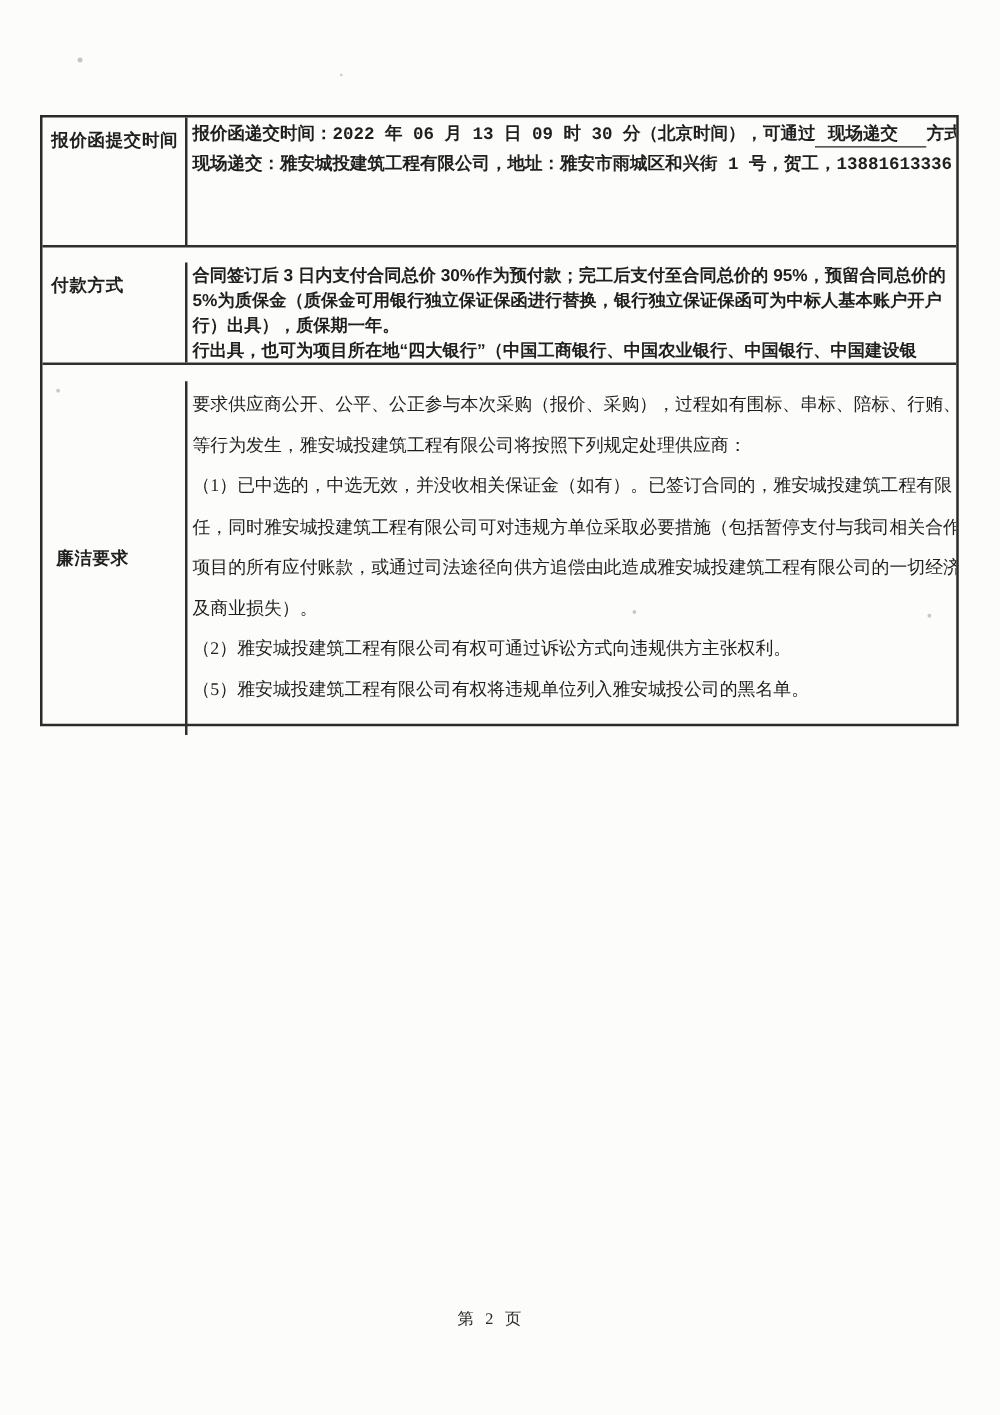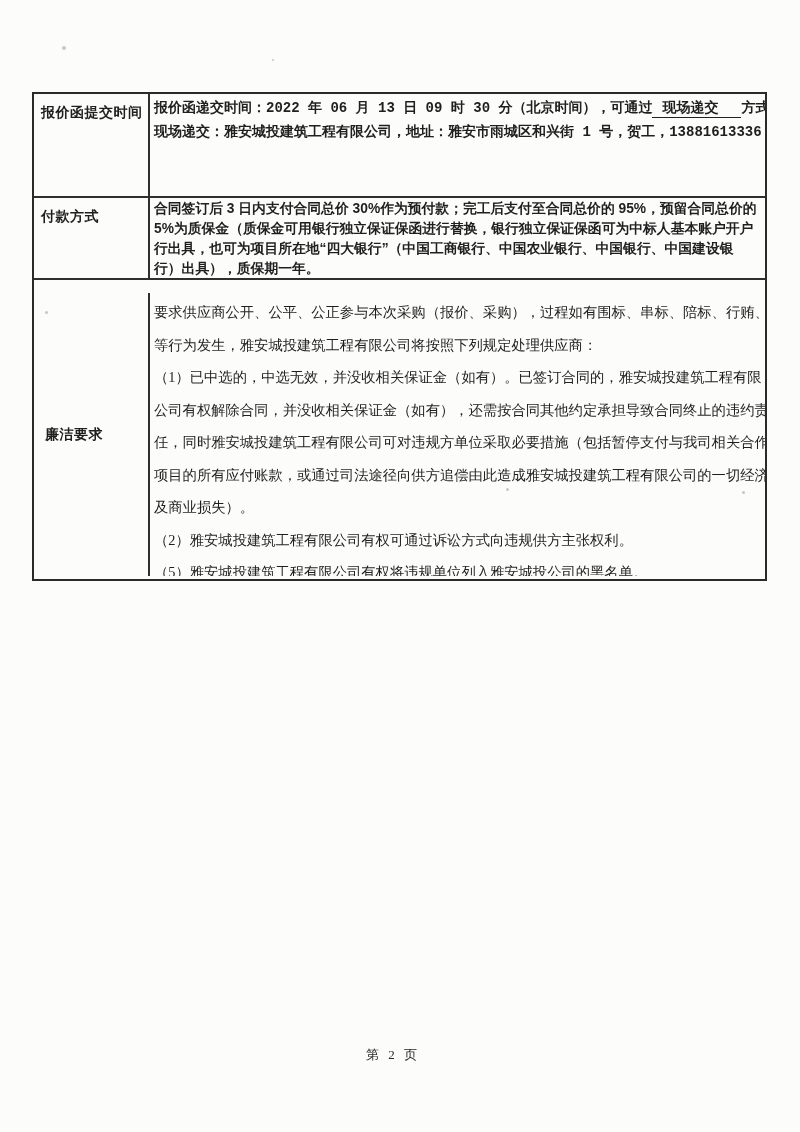--- a/index.html
+++ b/index.html
@@ -16,21 +16,21 @@
     position:absolute;
     left:32px;top:92px;
     width:735px;height:489px;
     border:2px solid #2a2a2a;
     box-sizing:border-box;
     background:transparent;
   }
   .trow{display:flex;box-sizing:border-box;}
   .trow.bordered{border-bottom:2px solid #2f2f2f;}
   .row1{height:104px;}
-  .row2{height:82px;}
+  .row2{height:82px;margin-top:12px;}
   .row3{height:296px;}
   .tlabel{
     width:116px;
     flex:0 0 116px;
     box-sizing:border-box;
     border-right:2px solid #2f2f2f;
     font-family:"Liberation Sans", sans-serif;
     font-weight:bold;
     font-size:14px;
     padding:10px 2px 0 7px;
@@ -117,32 +117,31 @@
         <div class="cline"><span>报价函递交时间：2022 年 06 月 13 日 09 时 30 分（北京时间），可通过</span><span class="uline">现场递交</span><span>方式提交。</span></div>
         <div class="cline">现场递交：雅安城投建筑工程有限公司，地址：雅安市雨城区和兴街 1 号，贺工，13881613336</div>
       </div>
     </div>
 
     <div class="trow row2 bordered">
       <div class="tlabel">付款方式</div>
       <div class="tcontent r2c">
           <div class="cline">合同签订后 3 日内支付合同总价 30%作为预付款；完工后支付至合同总价的 95%，预留合同总价的</div>
           <div class="cline">5%为质保金（质保金可用银行独立保证保函进行替换，银行独立保证保函可为中标人基本账户开户</div>
+          <div class="cline">行）出具），质保期一年。</div>
           <div class="cline">行出具，也可为项目所在地“四大银行”（中国工商银行、中国农业银行、中国银行、中国建设银</div>
-          <div class="cline">行）出具），质保期一年。</div>
         </div>
     </div>
 
     <div class="trow row3">
       <div class="tlabel vcenter">廉洁要求</div>
       <div class="tcontent r3c">
           <div class="cline">要求供应商公开、公平、公正参与本次采购（报价、采购），过程如有围标、串标、陪标、行贿、</div>
           <div class="cline">等行为发生，雅安城投建筑工程有限公司将按照下列规定处理供应商：</div>
           <div class="cline">（1）已中选的，中选无效，并没收相关保证金（如有）。已签订合同的，雅安城投建筑工程有限</div>
-          <div class="cline">公司有权解除合同，并没收相关保证金（如有），还需按合同其他约定承担导致合同终止的违约责</div>
           <div class="cline">任，同时雅安城投建筑工程有限公司可对违规方单位采取必要措施（包括暂停支付与我司相关合作</div>
           <div class="cline">项目的所有应付账款，或通过司法途径向供方追偿由此造成雅安城投建筑工程有限公司的一切经济</div>
           <div class="cline">及商业损失）。</div>
           <div class="cline">（2）雅安城投建筑工程有限公司有权可通过诉讼方式向违规供方主张权利。</div>
           <div class="cline">（5）雅安城投建筑工程有限公司有权将违规单位列入雅安城投公司的黑名单。</div>
         </div>
     </div>
 
   </div>
 

